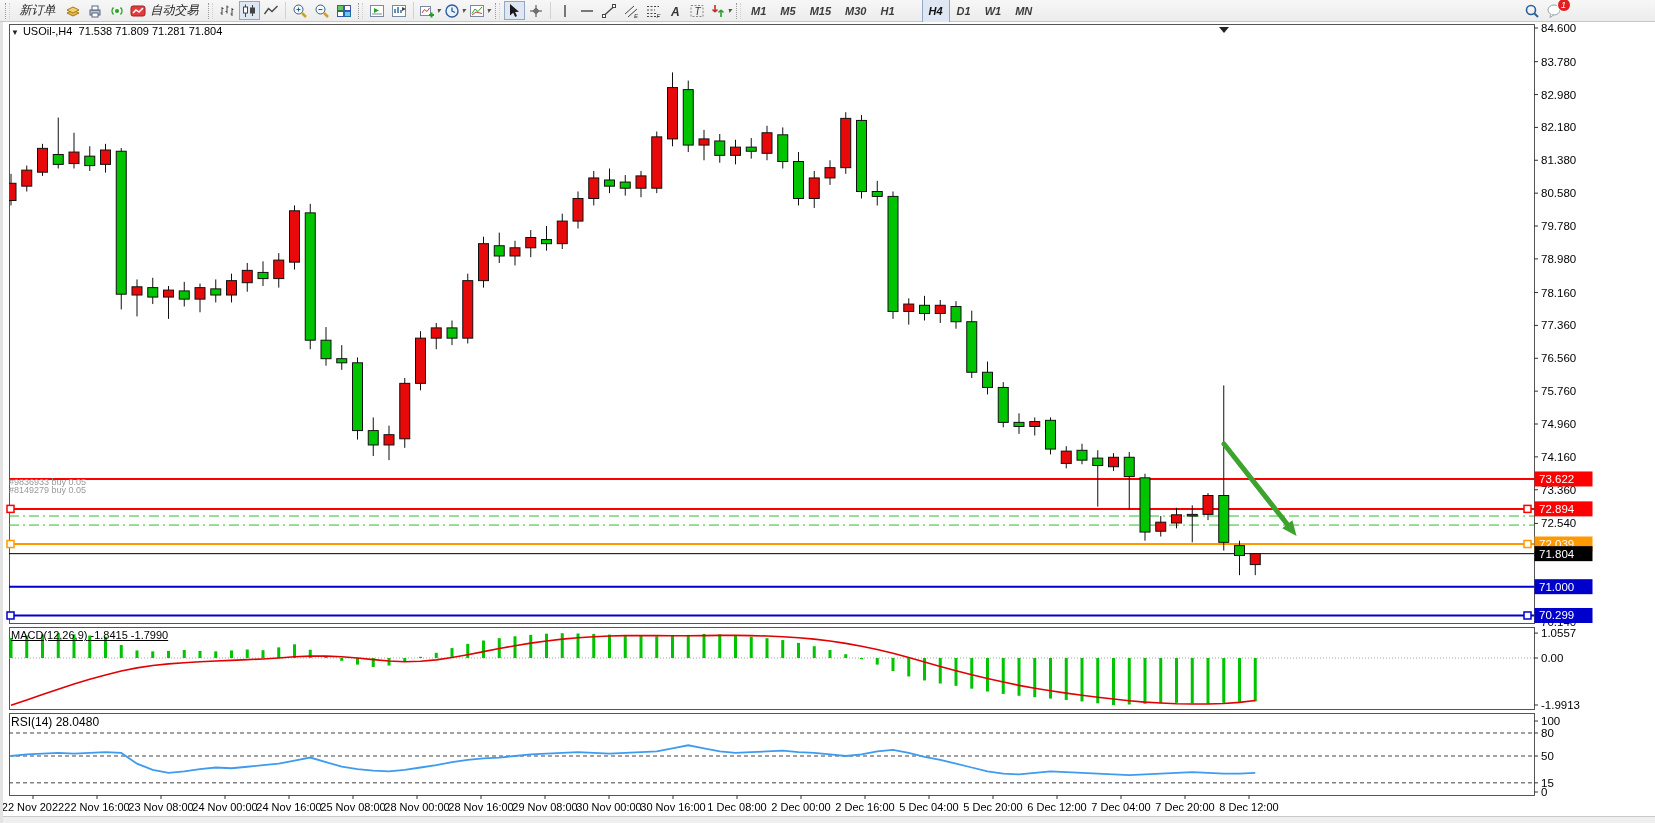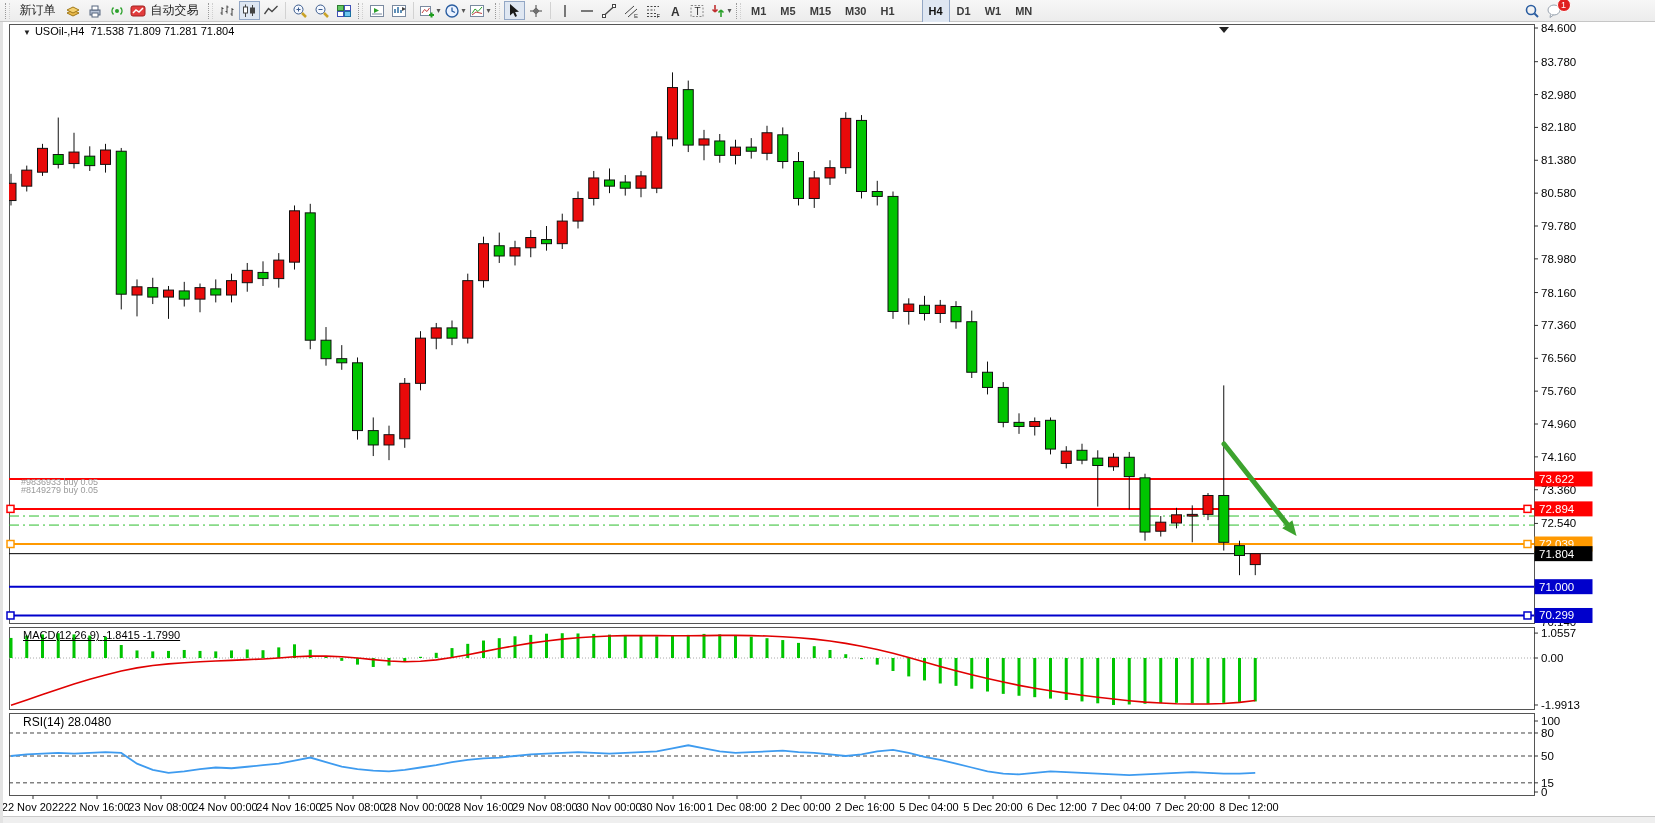--- a/index.html
+++ b/index.html
@@ -1,37 +1,37 @@
 <!DOCTYPE html>
 <html><head>
 <meta charset="utf-8">
 <style>
   html,body{margin:0;padding:0;background:#fff;font-family:"Liberation Sans",sans-serif;}
   #app{position:relative;width:1655px;height:823px;overflow:hidden;background:#fff;}
   
   #toolbar{height:21px;background:linear-gradient(#f7f7f7,#ececec);border-bottom:1px solid #c6c6c6;
-           display:flex;align-items:center;padding:0 2px;position:relative;}
+           display:flex;align-items:center;padding:0 2px;position:relative;font-style:italic;}
   .tb-btn{height:19px;min-width:21px;display:flex;align-items:center;justify-content:center;
           border:1px solid transparent;margin:0 0.5px;font-size:12px;color:#222;box-sizing:border-box;}
   .tb-btn.active{background:#dfe7f2;border:1px solid #93a7c5;}
   .tb-text{padding:0 5px;white-space:nowrap;}
   .tb-sep{width:1px;height:17px;background:#d2d2d2;margin:0 3px;}
   .tb-grip{width:3px;height:16px;margin:0 3px;border-left:1px dotted #9a9a9a;border-right:1px dotted #cfcfcf;}
   .dd{font-size:8px;color:#555;margin-left:2px;}
   .tf-btn{font-size:11px;font-weight:bold;color:#3c3c3c;padding:8px 6px;height:35px;display:flex;align-items:center;
           border:1px solid transparent;box-sizing:border-box;}
   .tf-btn.active{background:#dfe7f2;border:1px solid #93a7c5;color:#111;margin-left:20px;}
   #tb-right{margin-left:auto;display:flex;align-items:center;margin-right:88px;position:relative;}
   #notif-badge{position:absolute;top:-4px;right:-7px;background:#e02020;color:#fff;border-radius:50%;
                width:12px;height:12px;font-size:9px;display:flex;align-items:center;justify-content:center;border:1px solid #fff;}
   
   #chart-window{position:relative;width:1655px;height:801px;background:#fff;border-left:3px solid #e3e3e3;box-sizing:border-box;}
   #chart-svg{position:absolute;left:0;top:0;}
   #chart-svg text{font-family:"Liberation Sans",sans-serif;}
-  .ov{position:absolute;font-size:11px;color:#000;white-space:nowrap;z-index:5;padding-left:12px;}
+  .ov{position:absolute;font-size:11px;color:#000;white-space:nowrap;z-index:5;}
   #chart-title{left:8px;top:3px;}
   #chart-title .tri{font-size:8px;color:#222;margin-right:4px;}
   #macd-label{left:8px;top:607px;font-size:11px;text-decoration:underline;}
   #rsi-label{left:8px;top:693px;font-size:12px;}
   .order-label{color:#9a9a9a;font-size:9px;line-height:8px;}
   #order-1{left:6px;top:456px;}
   #order-2{left:6px;top:464px;}
   #bottom-strip{position:absolute;left:0;bottom:0;width:1655px;height:6px;background:#efefef;border-top:1px solid #c9c9c9;}
 </style>
 </head>

